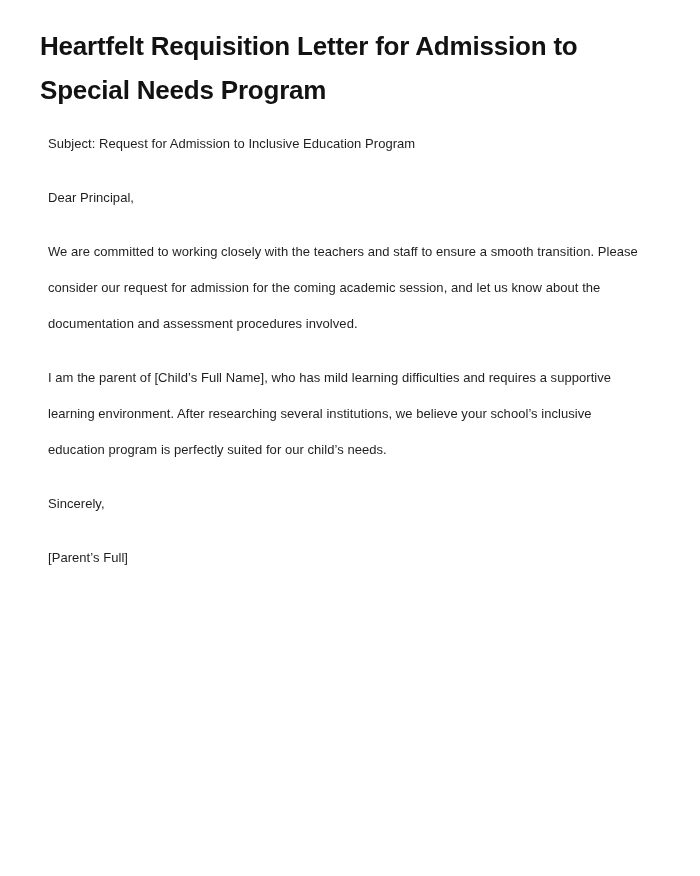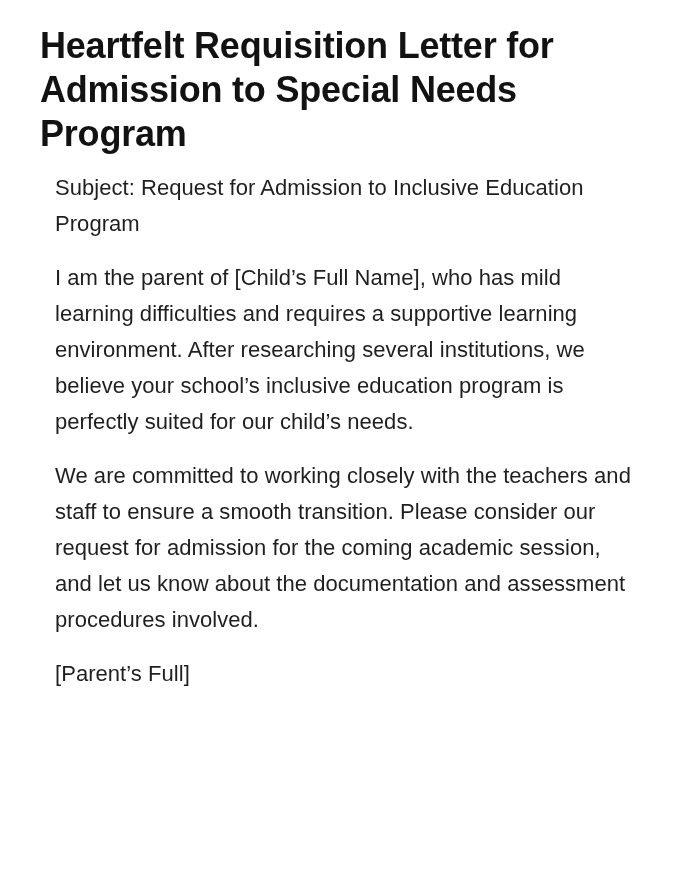--- a/index.html
+++ b/index.html
@@ -16,33 +16,33 @@
   }
   .page {
     box-sizing: border-box;
     width: 700px;
     min-height: 876px;
     background: #ffffff;
     padding: 24px 60px 40px 40px;
   }
   .doc-title {
     margin: 0 0 14px 0;
-    font-size: 36px;
+    font-size: 26px;
     line-height: 44px;
     font-weight: 700;
     letter-spacing: -0.2px;
     color: #121212;
     max-width: 580px;
   }
   .doc-body {
     max-width: 600px;
   }
   .para {
-    margin: 0 0 18px 15px;
-    font-size: 22px;
+    margin: 0 0 18px 8px;
+    font-size: 13px;
     line-height: 36px;
     font-weight: 400;
     color: #1f1f1f;
     letter-spacing: 0.05px;
   }
   .para:last-child {
     margin-bottom: 0;
   }
   .para-subject {
     margin-bottom: 18px;
@@ -57,23 +57,25 @@
 <body>
 
 <div class="page">
 
   <h1 class="doc-title">Heartfelt Requisition Letter for Admission to Special Needs Program</h1>
 
   <div class="doc-body">
 
     <p class="para para-subject">Subject: Request for Admission to Inclusive Education Program</p>
 
+    <p class="para para-salutation">Dear Principal,</p>
+
+    <p class="para">We are committed to working closely with the teachers and staff to ensure a smooth transition. Please consider our request for admission for the coming academic session, and let us know about the documentation and assessment procedures involved.</p>
 
     <p class="para">I am the parent of [Child’s Full Name], who has mild learning difficulties and requires a supportive learning environment. After researching several institutions, we believe your school’s inclusive education program is perfectly suited for our child’s needs.</p>
 
-    <p class="para">We are committed to working closely with the teachers and staff to ensure a smooth transition. Please consider our request for admission for the coming academic session, and let us know about the documentation and assessment procedures involved.</p>
 
-
+    <p class="para para-closing">Sincerely,</p>
 
     <p class="para para-signature">[Parent’s Full]</p>
 
   </div>
 </div>
 
 </body></html>

